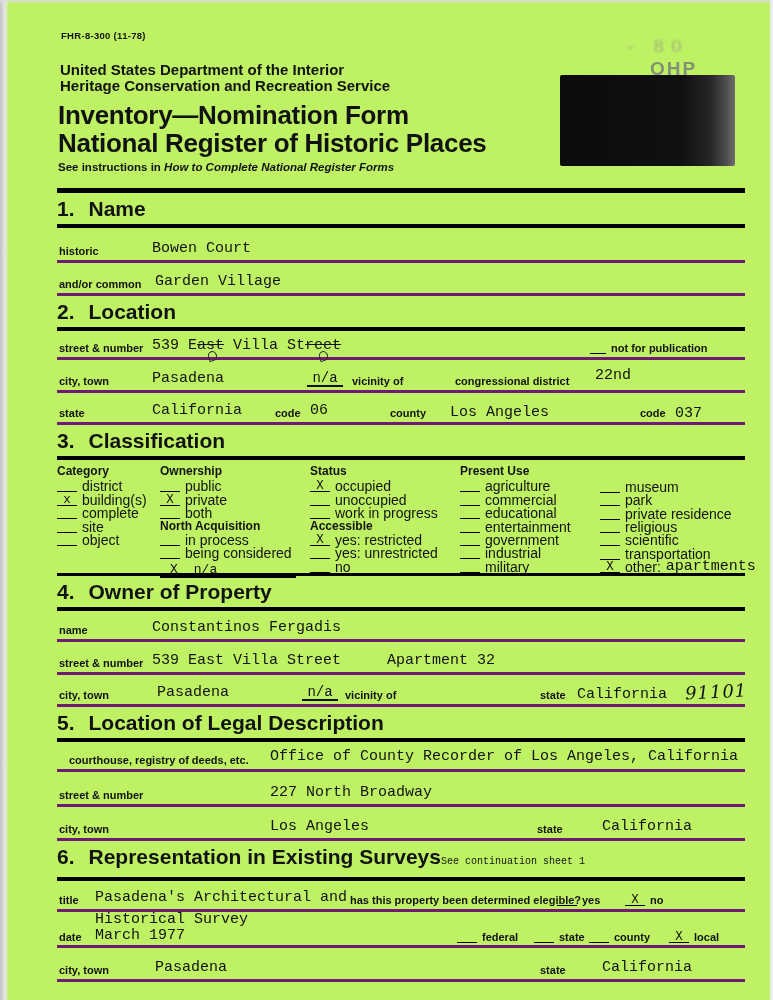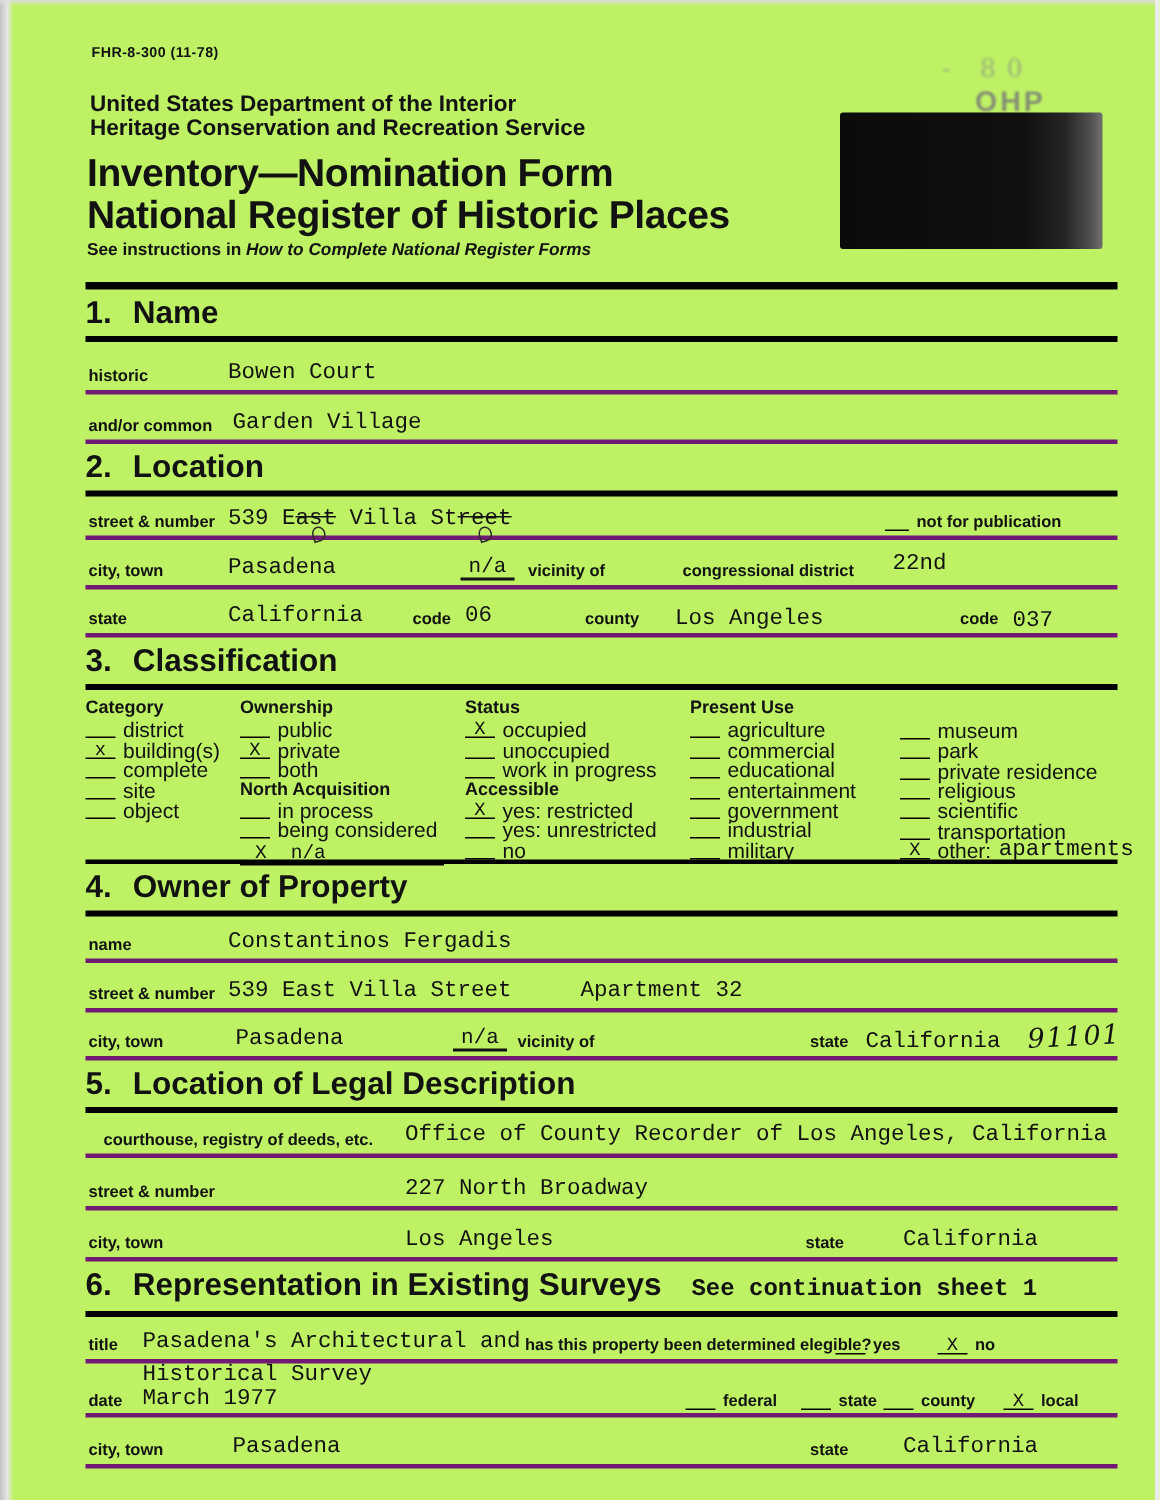--- a/index.html
+++ b/index.html
@@ -27,21 +27,21 @@
     opacity:.8;filter:blur(.6px);letter-spacing:2px;}
   .redaction{position:absolute;left:560px;top:75px;width:175px;height:91px;border-radius:2px;
     background:linear-gradient(90deg,#0b0b0b 0%,#101010 70%,#262626 86%,#4e4e4e 95%,#6f6f6f 100%);z-index:2;}
 
   
   .content{position:absolute;left:57px;top:193px;width:688px;}
 
   .sec-head{margin-top:2px;border-bottom:4px solid #000;padding:2px 0 3px;
     font-weight:bold;font-size:21px;line-height:24px;white-space:nowrap;}
   .sec-no{margin-right:14px;}
-  .sec-suffix{font-weight:bold;font-size:16px;margin-left:20px;}
+  .sec-suffix{font-weight:normal;font-size:10px;margin-left:0;}
 
   .frow{position:relative;border-bottom:3px solid #701a75;text-align:right;}
   .frow.thick{border-bottom-width:3.5px;}
   .at{position:absolute;bottom:3px;white-space:nowrap;}
   .lbl{font-size:11px;font-weight:bold;}
   .val{font-size:15px;font-family:"Liberation Mono","DejaVu Sans Mono",monospace;}
   .group{display:inline-flex;align-items:flex-end;gap:5px;}
   .blank{display:inline-flex;justify-content:center;align-items:flex-end;
     width:20px;height:11px;border-bottom:1.8px solid #000;}
   .blank.sm{width:16px;}

